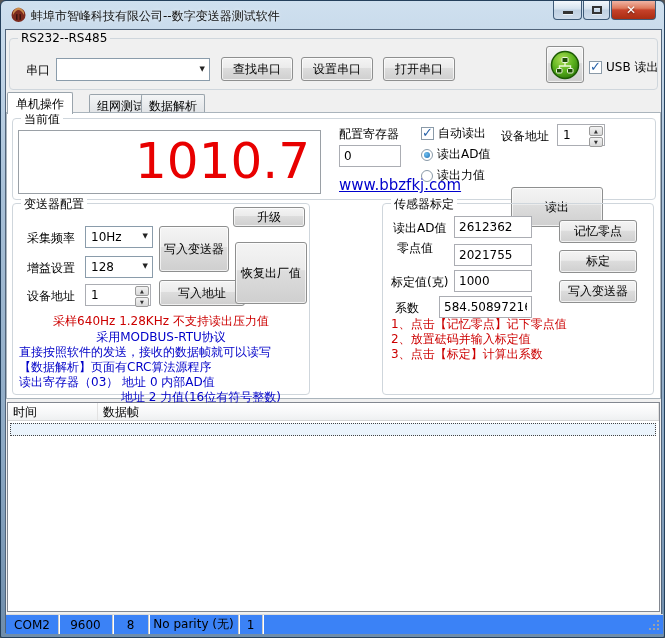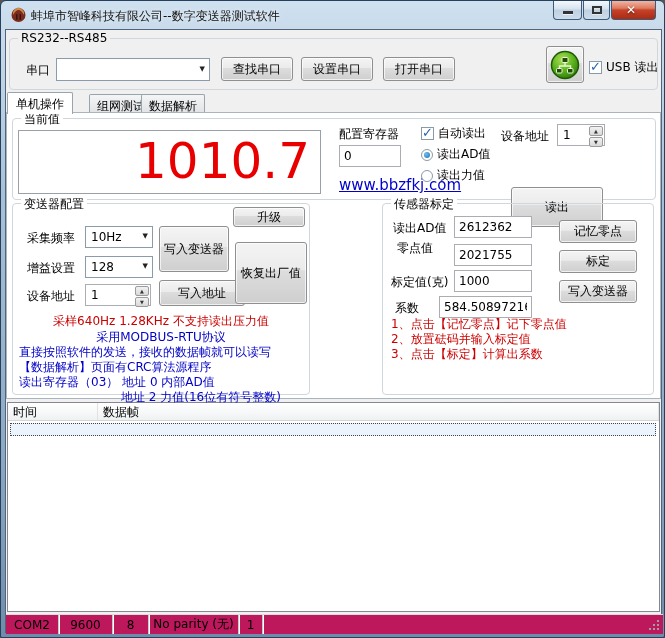--- a/index.html
+++ b/index.html
@@ -58,21 +58,21 @@
   .warnline{position:absolute;left:0;right:0;text-align:center;font-size:12px;color:#cc0000;white-space:nowrap;}
   .infoline{position:absolute;font-size:12px;color:#0000c8;white-space:nowrap;}
   .stepline{position:absolute;font-size:12px;color:#cc0000;white-space:nowrap;}
 
   .listview{position:absolute;left:1px;top:372px;width:653px;height:210px;background:#fff;border:1px solid #828790;}
   .lvheader{position:absolute;left:0;top:0;right:0;height:18px;display:flex;
     background:linear-gradient(#ffffff,#f6f7f8 60%,#eef0f1);border-bottom:1px solid #d5d5d5;}
   .lvcol{font-size:12px;padding:1px 0 0 5px;border-right:1px solid #e2e2e2;}
   .lvrow-sel{position:absolute;left:2px;top:20px;right:3px;height:13px;background:#ebf4fc;border:1px dotted #444;}
 
-  .statusbar{position:absolute;left:0;top:584px;width:657px;height:20px;background:#be185d;border-top:1px solid #dcdcdc;display:flex;}
+  .statusbar{position:absolute;left:0;top:584px;width:657px;height:20px;background:#3b82f6;border-top:1px solid #dcdcdc;display:flex;}
   .sp{font-size:12px;color:#000;display:flex;align-items:center;justify-content:center;
     border-right:1px solid #c9c9c9;box-shadow:1px 0 0 #ffffff;white-space:nowrap;}
   .grip{position:absolute;right:3px;bottom:3px;width:11px;height:11px;}
   .grip i{position:absolute;left:0;top:8px;width:2px;height:2px;background:#9aa0a6;
     box-shadow:4px 0 0 #9aa0a6,8px 0 0 #9aa0a6,4px -4px 0 #9aa0a6,8px -4px 0 #9aa0a6,8px -8px 0 #9aa0a6;}
 </style>
 </head>
 <body>
 
 <div class="window">

